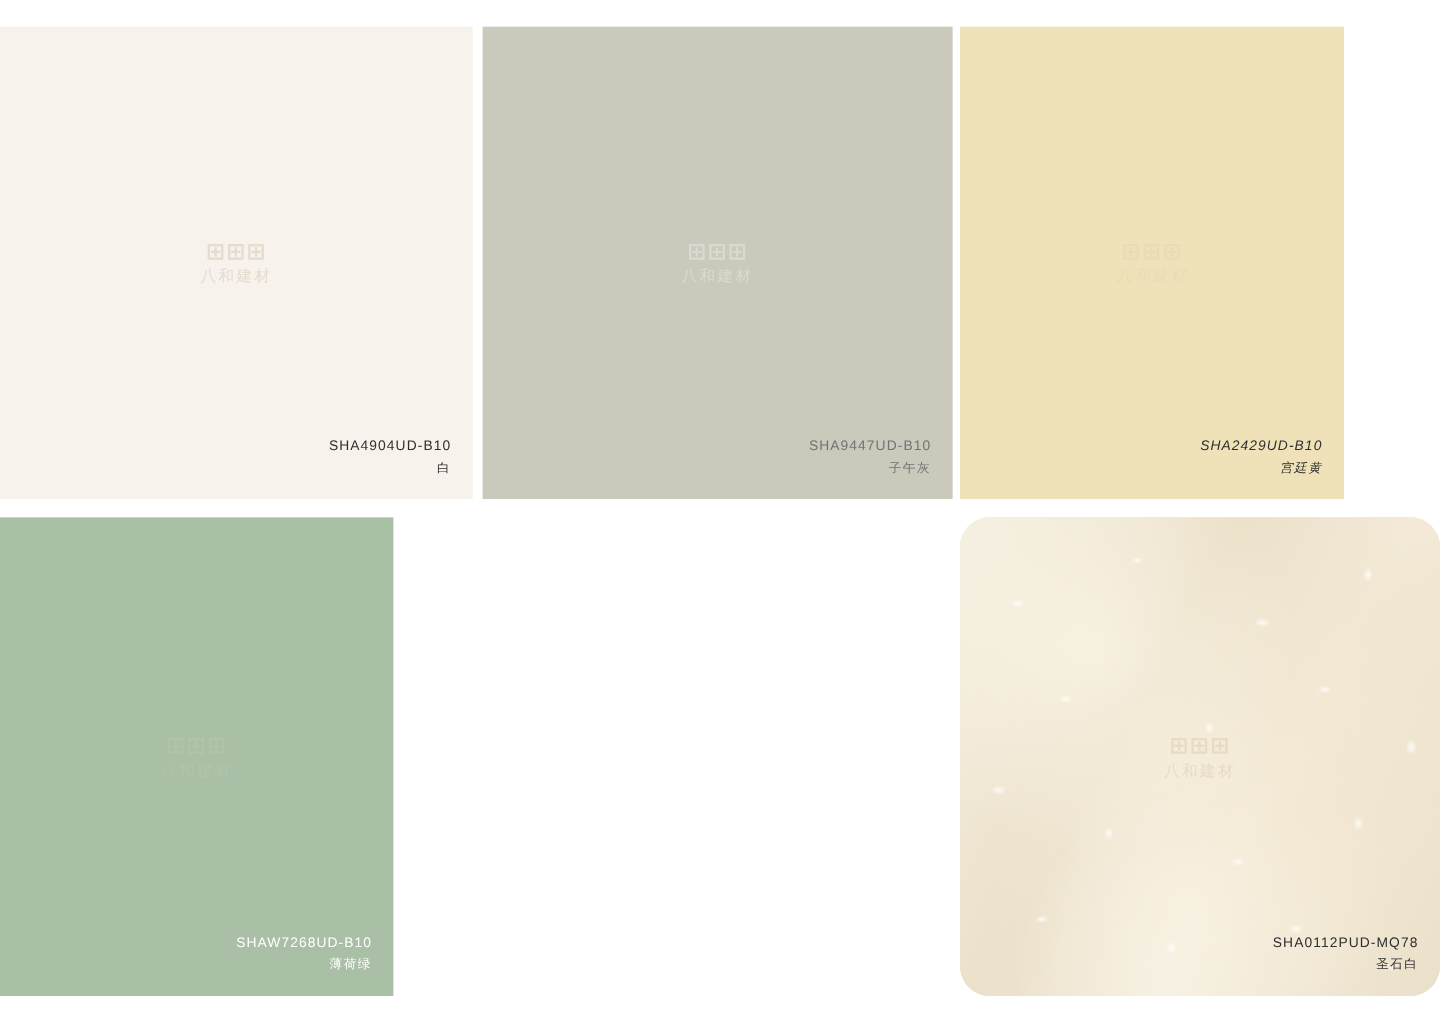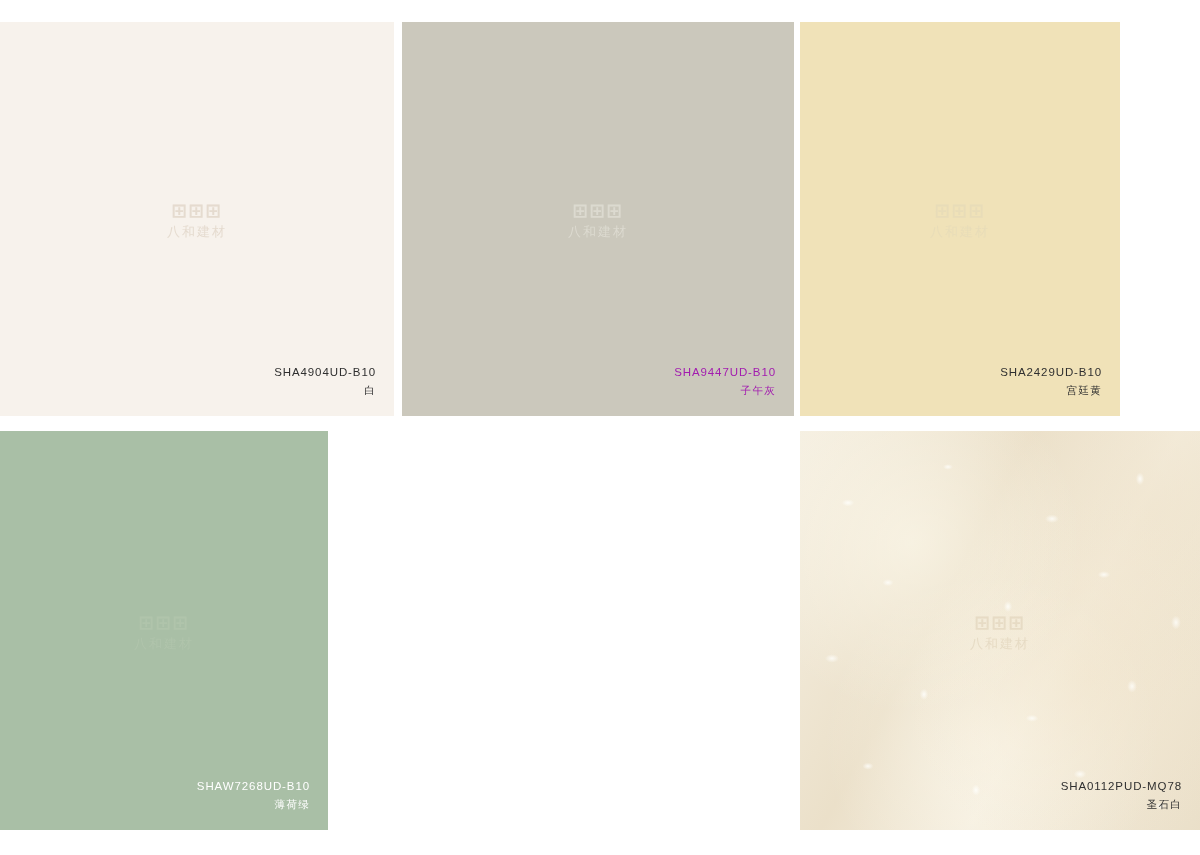--- a/index.html
+++ b/index.html
@@ -133,26 +133,26 @@
         <span class="label-name">白</span>
       </div>
     </div>
     <div class="swatch-tile" data-texture="flat" style="left: 402px; top: 22px; width: 392px; height: 394px;">
       <div class="tile-surface" style="background: rgb(203, 200, 188);"></div>
       <div class="tile-texture"></div>
       <div class="tile-watermark" style="color: rgba(222, 219, 209, 0.9);">
         <span class="wm-mark">⊞⊞⊞</span>
         <span class="wm-sub">八和建材</span>
       </div>
-      <div class="tile-label" style="color: #a21caf; margin-top: 48px;">
+      <div class="tile-label" style="color: #737373; margin-top: 48px;">
         <span class="label-code">SHA9447UD-B10</span>
         <span class="label-name">子午灰</span>
       </div>
     </div>
-    <div class="swatch-tile" data-texture="flat" style="left: 800px; top: 22px; width: 320px; height: 394px;">
+    <div class="swatch-tile" data-texture="flat" style="left: 800px; top: 22px; width: 320px; height: 394px; font-style: italic;">
       <div class="tile-surface" style="background: rgb(240, 226, 184);"></div>
       <div class="tile-texture"></div>
       <div class="tile-watermark" style="color: rgba(231, 219, 184, 0.9);">
         <span class="wm-mark">⊞⊞⊞</span>
         <span class="wm-sub">八和建材</span>
       </div>
       <div class="tile-label" style="color: rgb(47, 47, 47);">
         <span class="label-code">SHA2429UD-B10</span>
         <span class="label-name">宫廷黄</span>
       </div>
@@ -162,21 +162,21 @@
       <div class="tile-texture"></div>
       <div class="tile-watermark" style="color: rgba(176, 196, 172, 0.9);">
         <span class="wm-mark">⊞⊞⊞</span>
         <span class="wm-sub">八和建材</span>
       </div>
       <div class="tile-label" style="color: rgb(255, 255, 255);">
         <span class="label-code">SHAW7268UD-B10</span>
         <span class="label-name">薄荷绿</span>
       </div>
     </div>
-    <div class="swatch-tile" data-texture="stone" style="left: 800px; top: 431px; width: 400px; height: 399px;">
+    <div class="swatch-tile" data-texture="stone" style="left: 800px; top: 431px; width: 400px; height: 399px; border-radius: 25px;">
       <div class="tile-surface" style="background: rgb(236, 226, 205);"></div>
       <div class="tile-texture"></div>
       <div class="tile-watermark" style="color: rgba(228, 216, 193, 0.85);">
         <span class="wm-mark">⊞⊞⊞</span>
         <span class="wm-sub">八和建材</span>
       </div>
       <div class="tile-label" style="color: rgb(47, 47, 47);">
         <span class="label-code">SHA0112PUD-MQ78</span>
         <span class="label-name">圣石白</span>
       </div>

